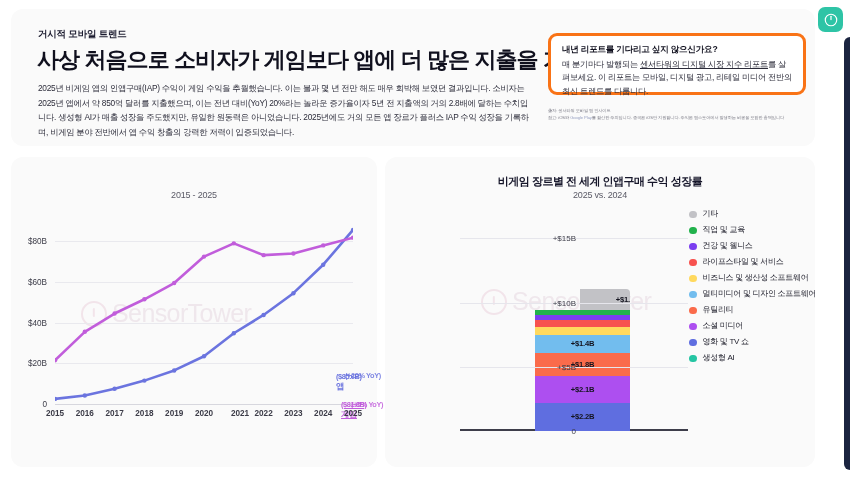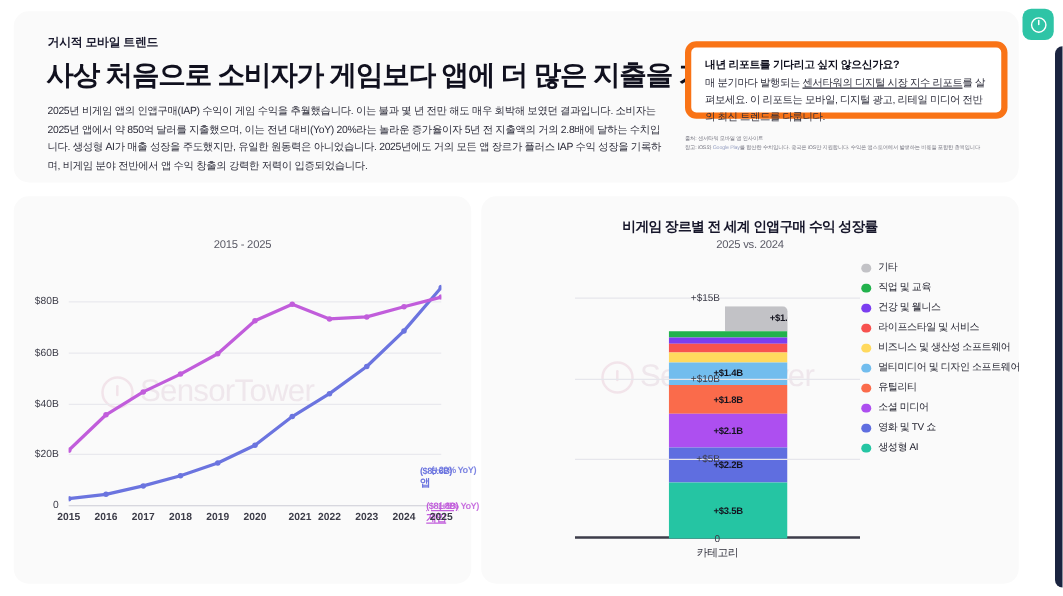--- a/index.html
+++ b/index.html
@@ -39,21 +39,21 @@
     width: 492px;
     font-size: 8.3px; line-height: 1.75; color: #2c2c3a;
     letter-spacing: -0.25px;
     text-align: left;
   }
 
   
   .callout {
     position: absolute; left: 548px; top: 33px;
     width: 258px; height: 62px;
-    border: 5px solid #f97316;
+    border: 3px solid #f97316;
     border-radius: 9px;
     background: #ffffff;
     padding: 8px 11px 0 11px;
   }
   .callout-title {
     font-size: 8.6px; font-weight: bold; color: #10101e;
     letter-spacing: -0.25px; margin-bottom: 2px;
   }
   .callout-body {
     font-size: 8.3px; line-height: 1.62; color: #2c2c3a;
@@ -347,34 +347,30 @@
           </div>
           <div class="seg" style="height: 23.1273px; background: rgb(250, 107, 75);">
             <span>+$1.8B</span>
           </div>
           <div class="seg" style="height: 26.9818px; background: rgb(173, 79, 240);">
             <span>+$2.1B</span>
           </div>
           <div class="seg" style="height: 28.2667px; background: rgb(95, 110, 224);">
             <span>+$2.2B</span>
           </div>
-          <div class="seg" style="height: 44.9697px; background: rgb(37, 197, 163);">
-            <span>+$3.5B</span>
-          </div>
         </div>
     <div class="ytick-r" style="top: 212px;">0</div>
         <div class="gridline-r" style="top: 147.758px;"></div>
         <div class="ytick-r" style="top: 147.758px;">+$5B</div>
         <div class="gridline-r" style="top: 83.5152px;"></div>
         <div class="ytick-r" style="top: 83.5152px;">+$10B</div>
         <div class="gridline-r" style="top: 19.2727px;"></div>
         <div class="ytick-r" style="top: 19.2727px; text-align: right;">+$15B</div>
       </div>
 
-    <div class="xlabel-r" style="left:75px;">카테고리</div>
 
     <div class="legend-r" id="legend-right">
         <div class="legend-row">
           <span class="legend-dot" style="background: rgb(194, 194, 198);"></span>
           <span class="legend-text">기타</span>
         </div>
         <div class="legend-row">
           <span class="legend-dot" style="background: rgb(34, 178, 76);"></span>
           <span class="legend-text">직업 및 교육</span>
         </div>

